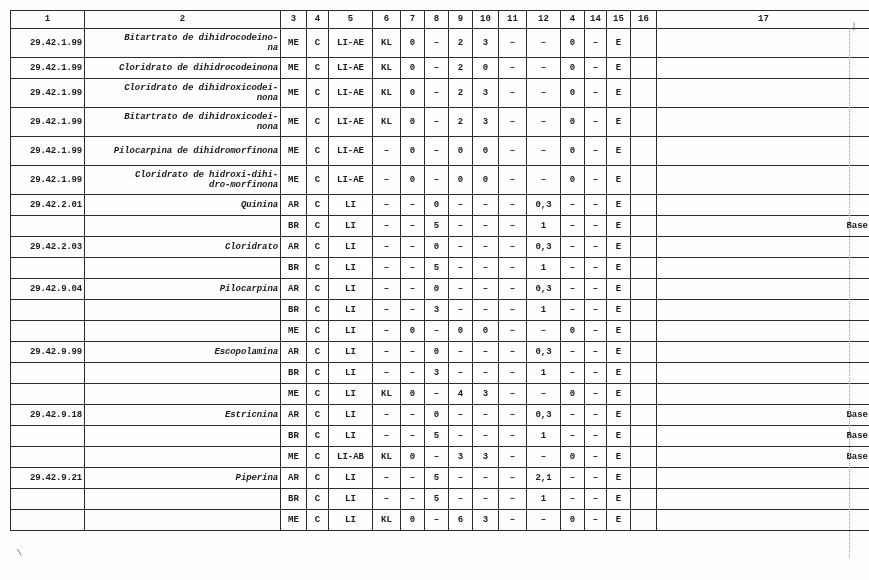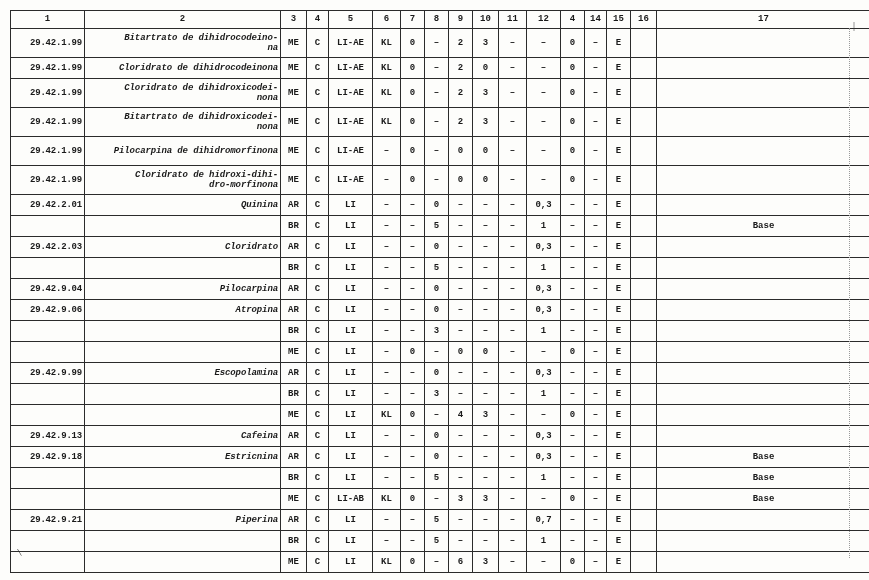--- a/index.html
+++ b/index.html
@@ -56,21 +56,21 @@
     text-align: right;
     font-size: 9.5px;
     padding-left: 2px;
     letter-spacing: -0.1px;
     font-style: italic;
   }
   td.c {
     text-align: center;
   }
   td.obs {
-    text-align: center;
+    text-align: right;
     padding-left: 4px;
   }
   .tall td { height: 26px; }
   .short td { height: 18px; }
   
   .stray-mark {
     position: absolute;
     font-size: 11px;
     color: #333;
     font-family: "Liberation Serif", serif;
@@ -344,39 +344,20 @@
           <td class="c">–</td>
           <td class="c">–</td>
           <td class="c">0,3</td>
           <td class="c">–</td>
           <td class="c">–</td>
           <td class="c">E</td>
           <td class="c"></td>
           <td class="obs"></td>
         </tr>
         <tr class="short">
-          <td class="code">29.42.9.06</td>
-          <td class="desc" style="white-space: pre-line;">Atropina</td>
-          <td class="c">AR</td>
-          <td class="c">C</td>
-          <td class="c">LI</td>
-          <td class="c">–</td>
-          <td class="c">–</td>
-          <td class="c">0</td>
-          <td class="c">–</td>
-          <td class="c">–</td>
-          <td class="c">–</td>
-          <td class="c">0,3</td>
-          <td class="c">–</td>
-          <td class="c">–</td>
-          <td class="c">E</td>
-          <td class="c"></td>
-          <td class="obs"></td>
-        </tr>
-        <tr class="short">
           <td class="code"></td>
           <td class="desc" style="white-space: pre-line;"></td>
           <td class="c">BR</td>
           <td class="c">C</td>
           <td class="c">LI</td>
           <td class="c">–</td>
           <td class="c">–</td>
           <td class="c">3</td>
           <td class="c">–</td>
           <td class="c">–</td>
@@ -458,39 +439,20 @@
           <td class="c">3</td>
           <td class="c">–</td>
           <td class="c">–</td>
           <td class="c">0</td>
           <td class="c">–</td>
           <td class="c">E</td>
           <td class="c"></td>
           <td class="obs"></td>
         </tr>
         <tr class="short">
-          <td class="code">29.42.9.13</td>
-          <td class="desc" style="white-space: pre-line;">Cafeina</td>
-          <td class="c">AR</td>
-          <td class="c">C</td>
-          <td class="c">LI</td>
-          <td class="c">–</td>
-          <td class="c">–</td>
-          <td class="c">0</td>
-          <td class="c">–</td>
-          <td class="c">–</td>
-          <td class="c">–</td>
-          <td class="c">0,3</td>
-          <td class="c">–</td>
-          <td class="c">–</td>
-          <td class="c">E</td>
-          <td class="c"></td>
-          <td class="obs"></td>
-        </tr>
-        <tr class="short">
           <td class="code">29.42.9.18</td>
           <td class="desc" style="white-space: pre-line;">Estricnina</td>
           <td class="c">AR</td>
           <td class="c">C</td>
           <td class="c">LI</td>
           <td class="c">–</td>
           <td class="c">–</td>
           <td class="c">0</td>
           <td class="c">–</td>
           <td class="c">–</td>
@@ -545,21 +507,21 @@
           <td class="desc" style="white-space: pre-line;">Piperina</td>
           <td class="c">AR</td>
           <td class="c">C</td>
           <td class="c">LI</td>
           <td class="c">–</td>
           <td class="c">–</td>
           <td class="c">5</td>
           <td class="c">–</td>
           <td class="c">–</td>
           <td class="c">–</td>
-          <td class="c">0,7</td>
+          <td class="c">2,1</td>
           <td class="c">–</td>
           <td class="c">–</td>
           <td class="c">E</td>
           <td class="c"></td>
           <td class="obs"></td>
         </tr>
         <tr class="short">
           <td class="code"></td>
           <td class="desc" style="white-space: pre-line;"></td>
           <td class="c">BR</td>

